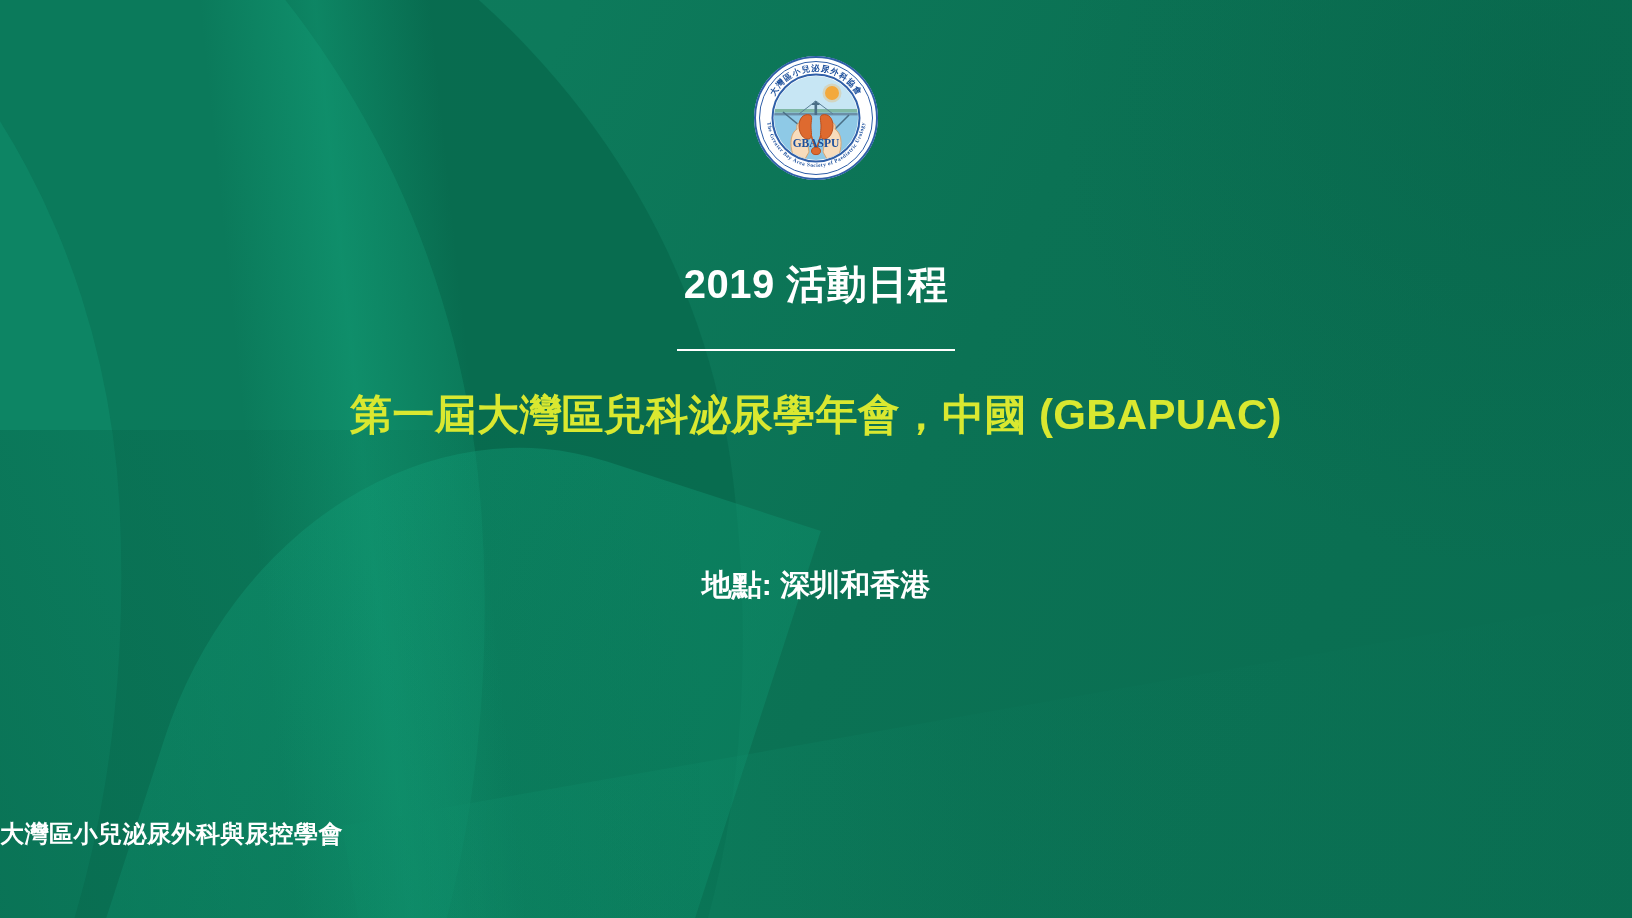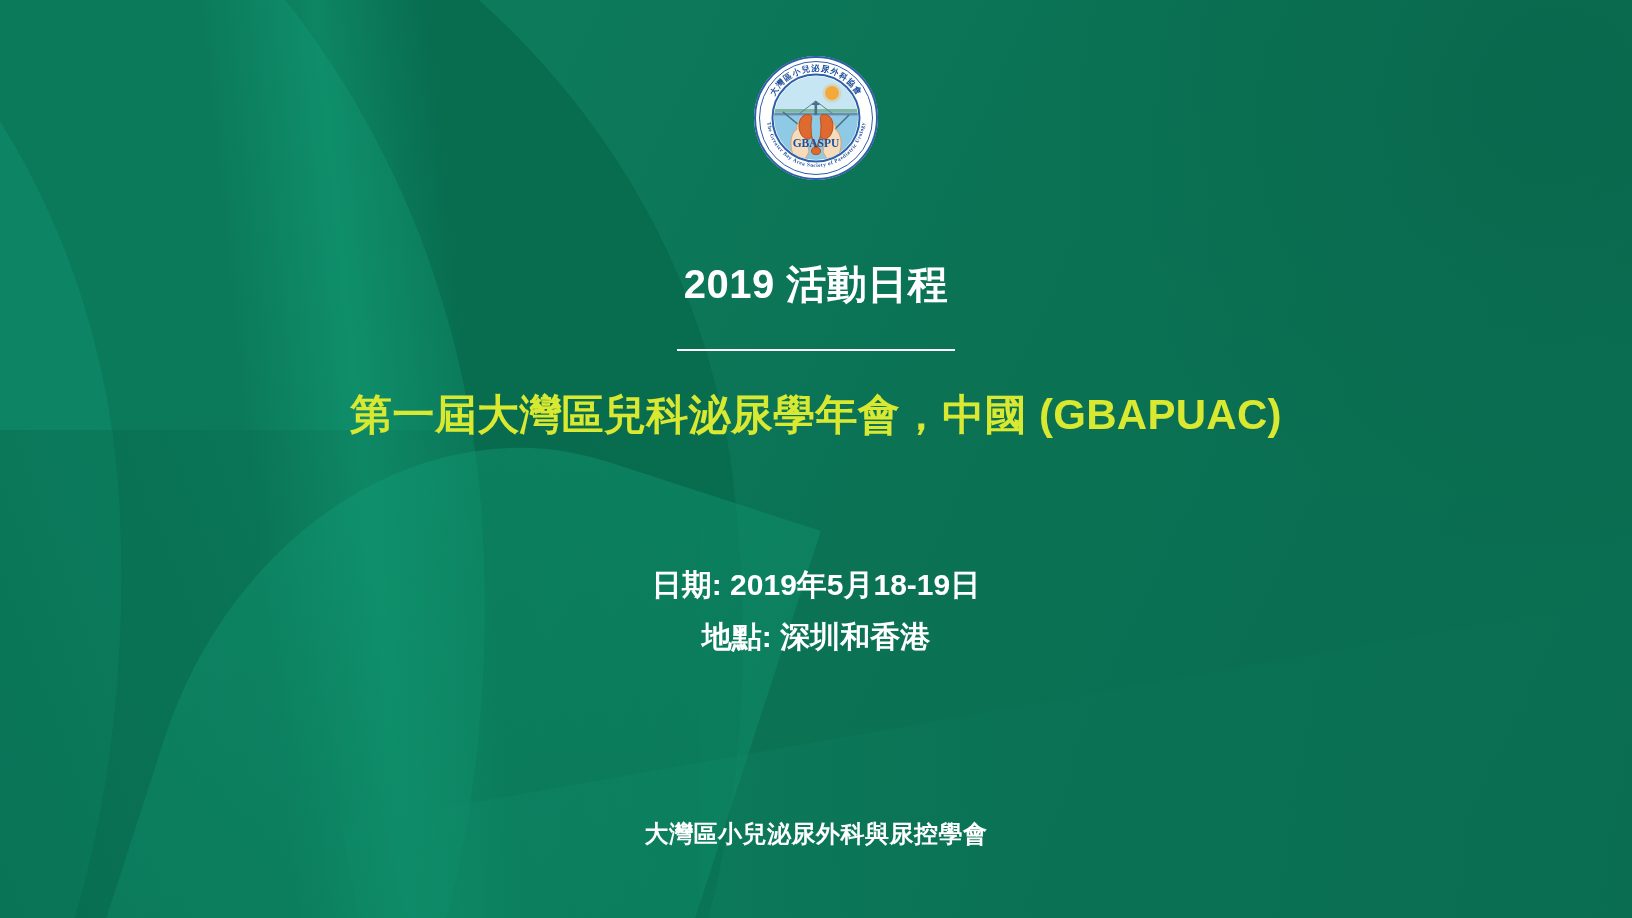--- a/index.html
+++ b/index.html
@@ -182,21 +182,21 @@
     line-height: 1;
   }
   .details .line + .line { margin-top: 22px; }
 
   
   .footer {
     position: absolute;
     top: 818px;
     left: 0;
     width: 100%;
-    text-align: center;
+    text-align: left;
     color: #ffffff;
     font-size: 24px;
     font-weight: bold;
     letter-spacing: .5px;
   }
 </style>
 </head>
 <body>
 
 <div id="slide">
@@ -283,20 +283,19 @@
     </div>
 
     <div class="heading">
       <div class="h-text">2019 活動日程</div>
       <div class="rule"></div>
     </div>
 
     <div class="conf-title">第一屆大灣區兒科泌尿學年會，中國 (GBAPUAC)</div>
 
     <div class="details">
-      <div class="line">日期: 2019年5月18-19日</div>
       <div class="line">地點: 深圳和香港</div>
     </div>
 
     <div class="footer">大灣區小兒泌尿外科與尿控學會</div>
 
   </div>
 </div>
 
 </body></html>

